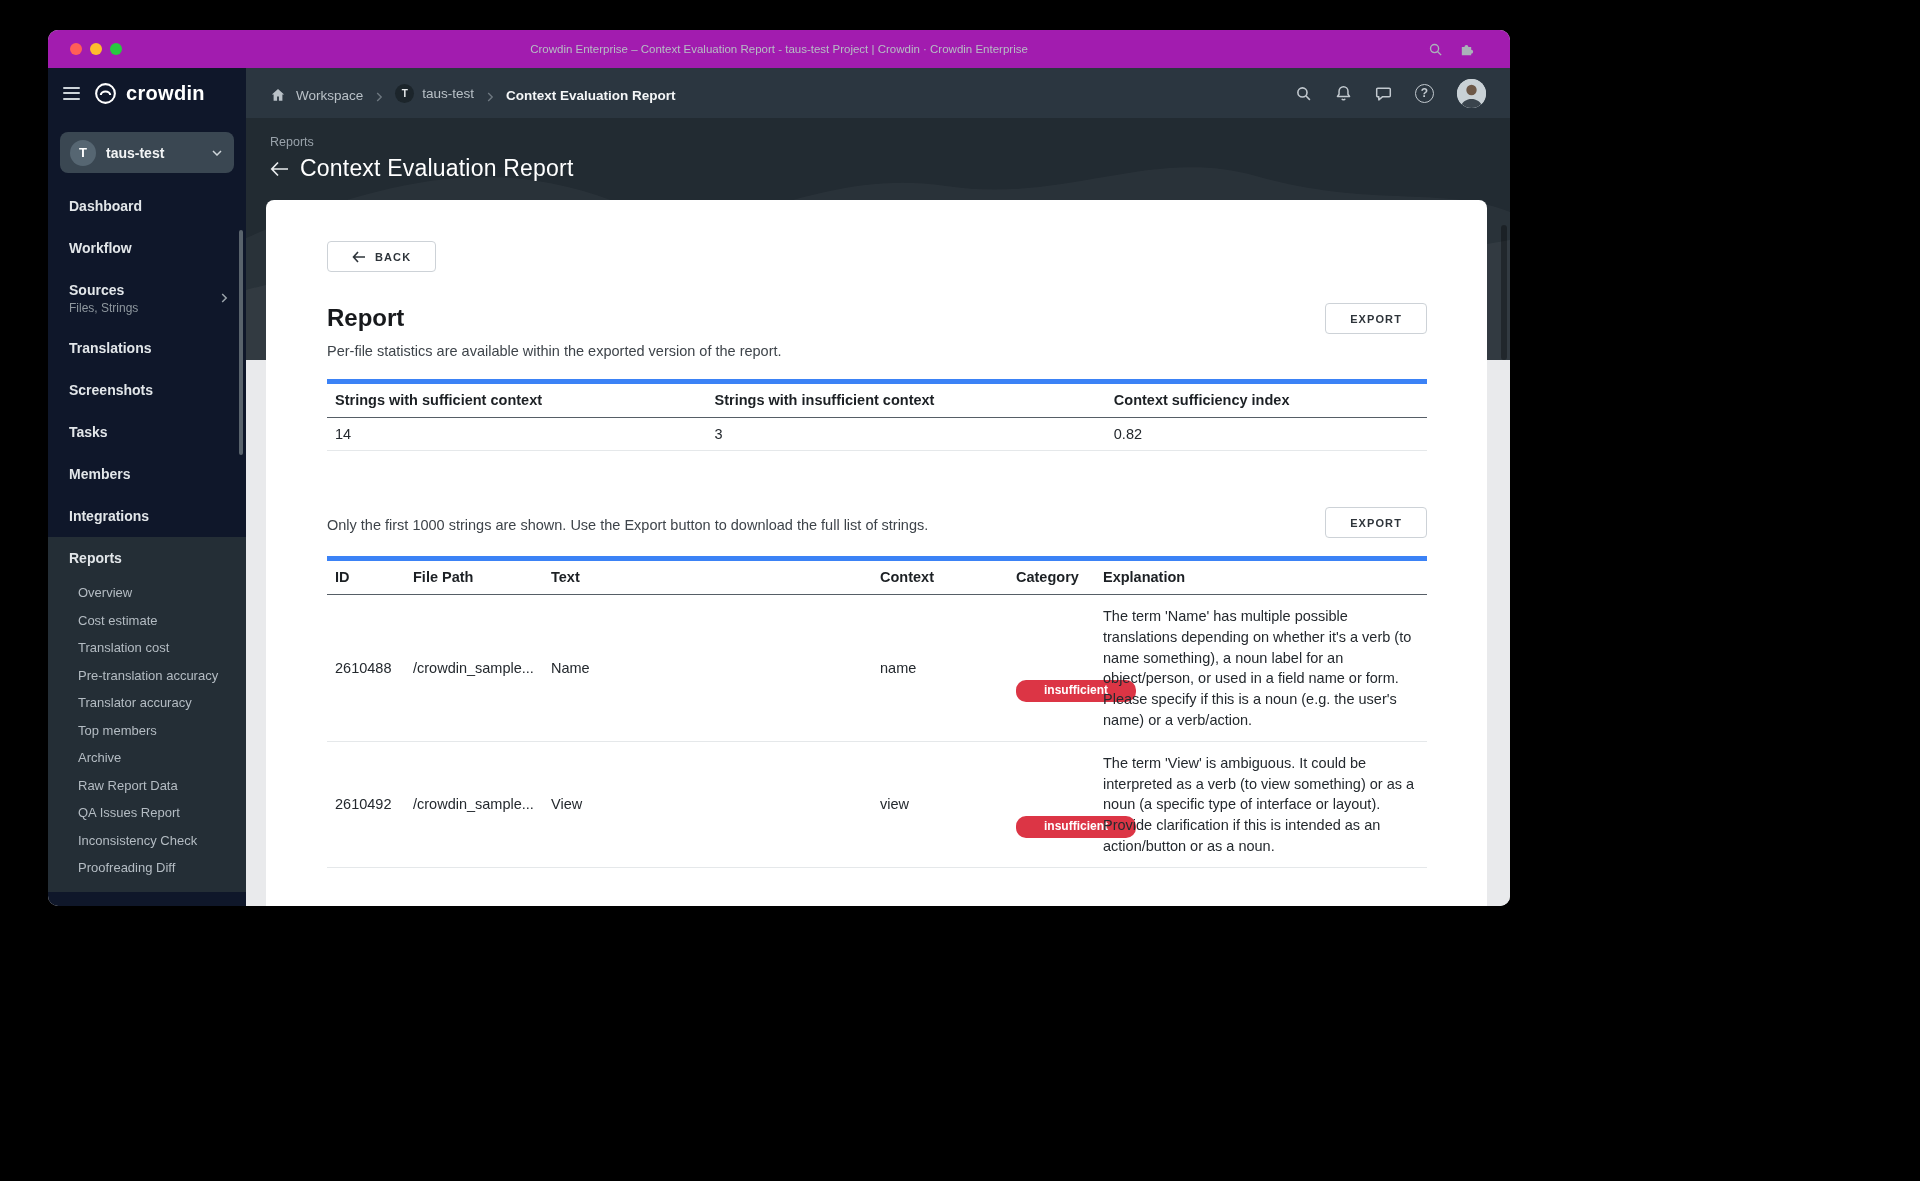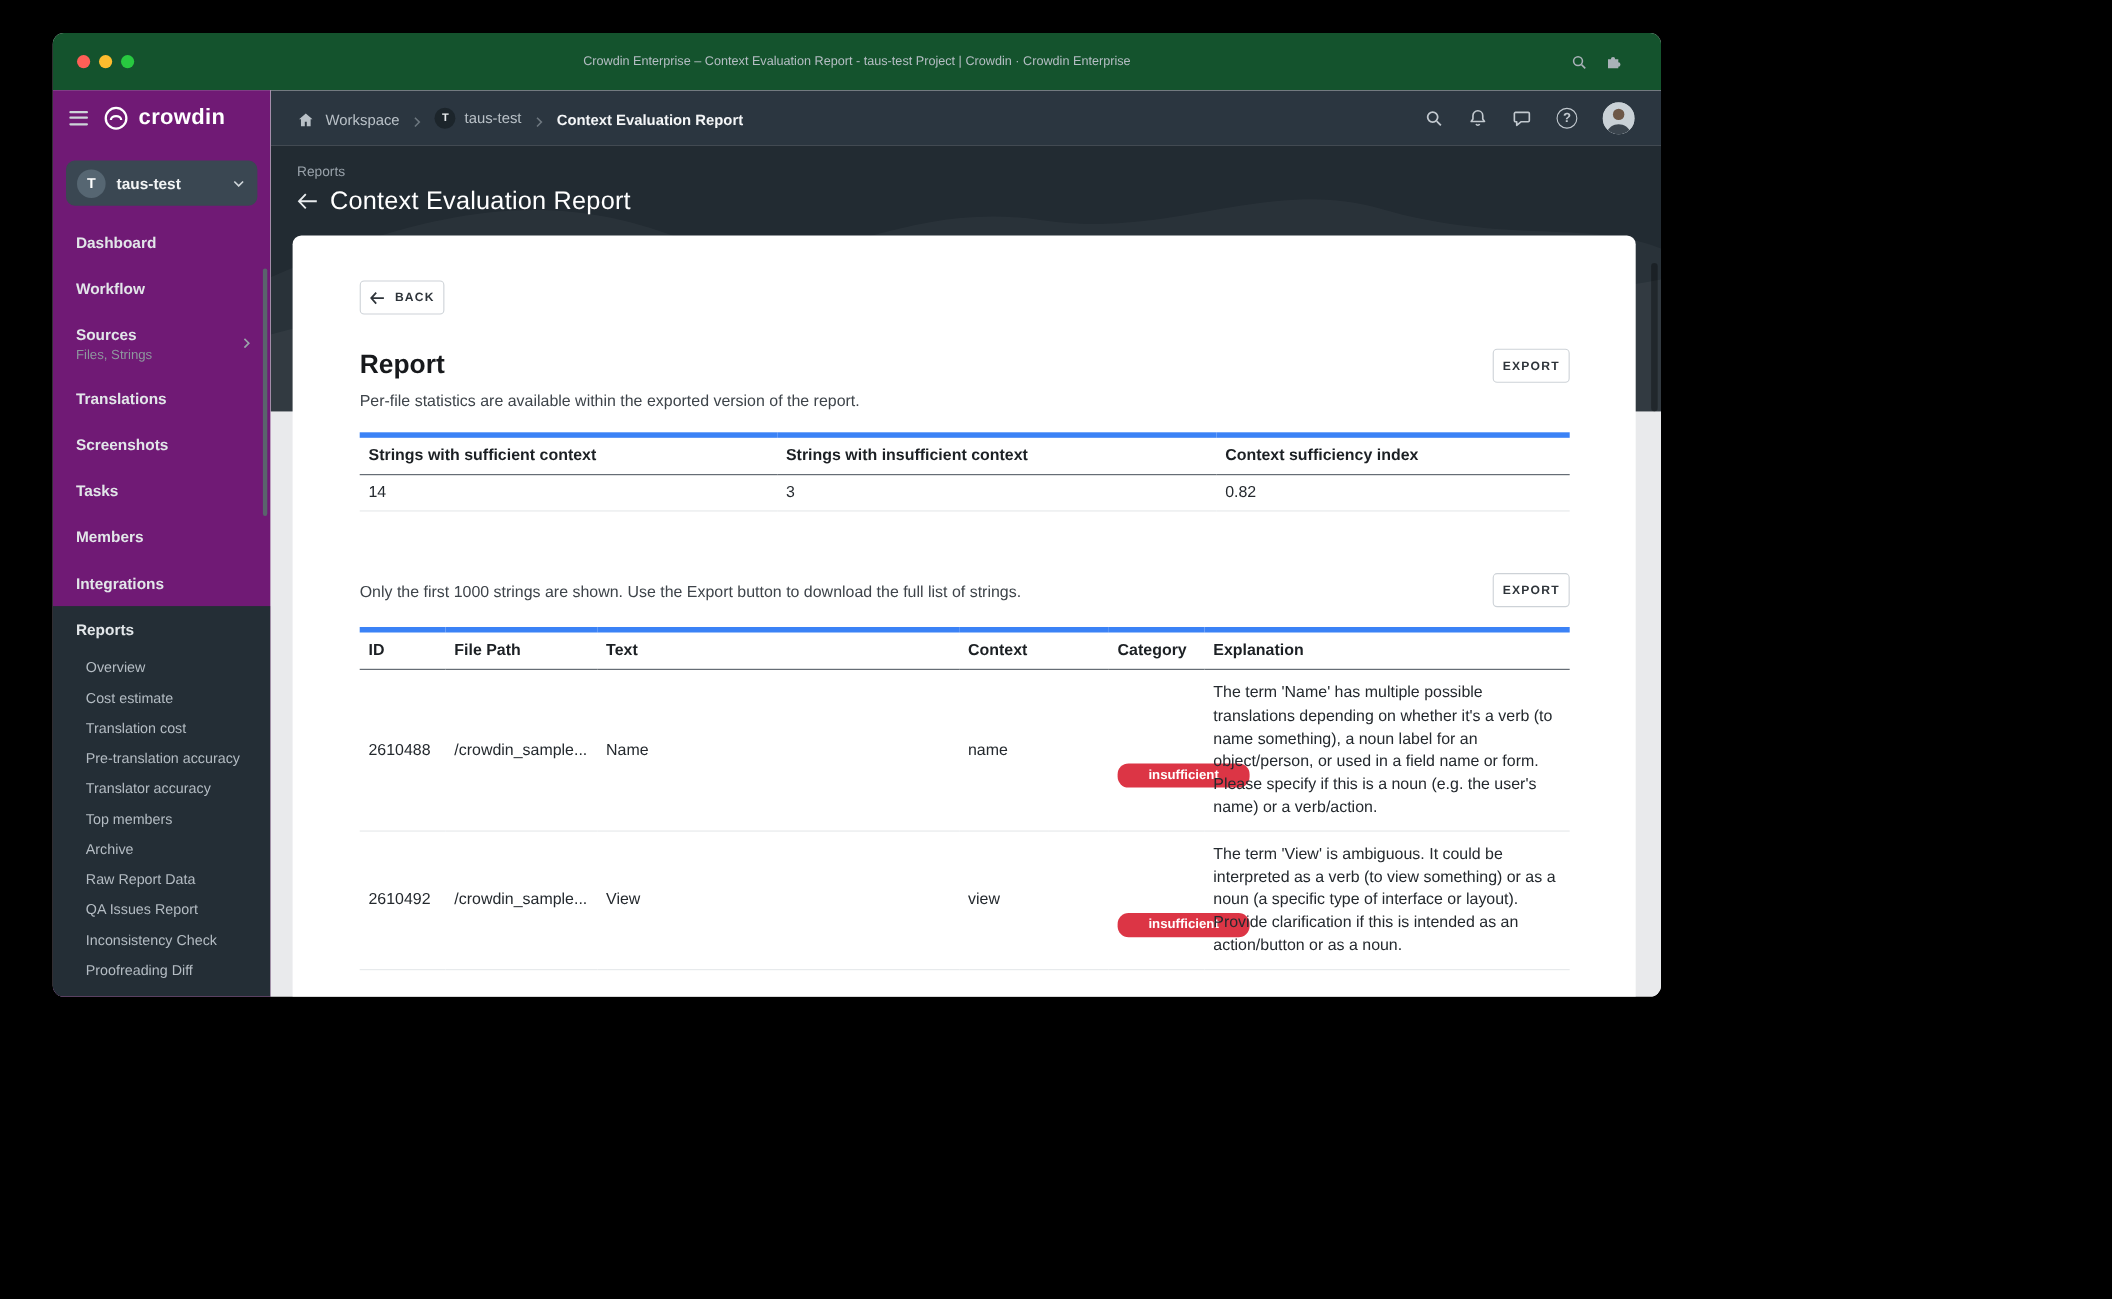--- a/index.html
+++ b/index.html
@@ -3,35 +3,35 @@
 <meta charset="utf-8">
 <style>
   * { margin:0; padding:0; box-sizing:border-box; }
   html,body { width:1920px; height:1181px; background:#000; font-family:"Liberation Sans","DejaVu Sans",sans-serif; overflow:hidden; }
   .stage { position:relative; width:1920px; height:1181px; background:#000; overflow:hidden; }
 
   
   .window { position:absolute; left:48px; top:30px; width:1462px; height:876px; border-radius:10px; overflow:hidden; background:#ebecee; box-shadow:0 25px 70px rgba(0,0,0,.65); }
 
   
-  .titlebar { height:52px; background:#14532d; display:flex; align-items:center; position:relative; }
+  .titlebar { height:38px; background:#a21caf; display:flex; align-items:center; position:relative; }
   .traffic { display:flex; gap:8px; margin-left:22px; }
   .tl-dot { width:12px; height:12px; border-radius:50%; cursor:pointer; }
   .tl-red{background:#ff5f57}.tl-yellow{background:#febc2e}.tl-green{background:#28c840}
   .tb-title { position:absolute; left:50%; transform:translateX(-50%); color:#b6bec4; font-size:11.5px; white-space:nowrap; }
   .tb-icons { margin-left:auto; display:flex; align-items:center; gap:16px; margin-right:16px; color:#aab2b9; }
   .tb-icons svg, .tb-icons .kebab { display:block; cursor:pointer; }
   .kebab { display:flex; flex-direction:column; gap:2.5px; padding:2px; }
   .kebab i { width:3px; height:3px; border-radius:50%; background:#aab2b9; }
 
   
   .app { display:flex; height:838px; }
 
   
-  .sidebar { width:198px; background:#701a75; flex-shrink:0; position:relative; color:#e3e7ea; overflow:hidden; }
+  .sidebar { width:198px; background:#0f172a; flex-shrink:0; position:relative; color:#e3e7ea; overflow:hidden; }
   .sb-header { height:50px; display:flex; align-items:center; padding:0 15px; gap:13px; }
   .hamburger { display:flex; flex-direction:column; gap:3.5px; cursor:pointer; padding:3px 0; }
   .hamburger i { width:17px; height:2px; background:#cdd4d9; border-radius:1px; }
   .logo { display:flex; align-items:center; gap:8px; cursor:pointer; }
   .logo-text { font-size:20px; font-weight:700; color:#fff; letter-spacing:.3px; }
   .project-select { margin:14px 12px 12px; height:41px; background:#3a4752; border-radius:8px; display:flex; align-items:center; padding:0 12px 0 10px; gap:10px; cursor:pointer; }
   .project-avatar { width:26px; height:26px; border-radius:50%; background:#566672; color:#fff; font-size:13px; font-weight:700; display:flex; align-items:center; justify-content:center; }
   .project-name { font-size:14px; font-weight:600; color:#f2f4f5; flex:1; }
   .nav-item { height:42px; display:flex; align-items:center; padding:0 16px 0 21px; font-size:14px; font-weight:600; color:#e2e6e9; cursor:pointer; }
   .nav-item--tall { height:58px; }
@@ -61,21 +61,21 @@
   .hero-waves { position:absolute; inset:0; width:100%; height:100%; }
   .hero-inner { position:relative; padding:17px 0 0 24px; z-index:2; }
   .hero-eyebrow { font-size:12.5px; color:#99a2aa; }
   .hero-title-row { display:flex; align-items:center; gap:11px; margin-top:6px; color:#fff; }
   .hero-back { display:flex; cursor:pointer; color:#e8ebed; }
   .hero-title { font-size:23px; font-weight:500; color:#fff; letter-spacing:.2px; }
   .page-scrollbar { position:absolute; right:3px; top:157px; width:6px; height:135px; background:rgba(0,0,0,.32); border-radius:3px; z-index:4; cursor:grab; }
 
   
   .card { position:absolute; top:132px; left:20px; right:23px; bottom:-12px; background:#fff; border-radius:8px 8px 0 0; z-index:2; padding:41px 60px 0 61px; }
-  .btn { display:inline-flex; align-items:center; gap:9px; height:31px; padding:0 8px; background:#fff; border:1px solid #cdd2d7; border-radius:4px; font-size:11px; font-weight:700; letter-spacing:1.1px; color:#2e343a; cursor:pointer; font-family:inherit; }
+  .btn { display:inline-flex; align-items:center; gap:9px; height:31px; padding:0 24px; background:#fff; border:1px solid #cdd2d7; border-radius:4px; font-size:11px; font-weight:700; letter-spacing:1.1px; color:#2e343a; cursor:pointer; font-family:inherit; }
   .section-head { display:flex; justify-content:space-between; align-items:flex-start; }
   .section-head--report { margin-top:31px; }
   .section-head--strings { margin-top:56px; }
   .h2 { font-size:24px; font-weight:700; color:#17191c; line-height:30px; }
   .section-sub { margin-top:8px; font-size:14.5px; color:#3e444a; line-height:20px; }
 
   table.data { width:100%; border-collapse:collapse; table-layout:fixed; }
   table.data th { text-align:left; font-size:14.5px; font-weight:700; color:#1c2024; padding:8px 8px 9px; border-top:5px solid #3b82f6; border-bottom:1px solid #565e66; }
   table.data td { font-size:14.5px; color:#24292e; padding:8px; border-bottom:1px solid #e5e8ea; vertical-align:middle; }
   .summary-table { margin-top:18px; }

